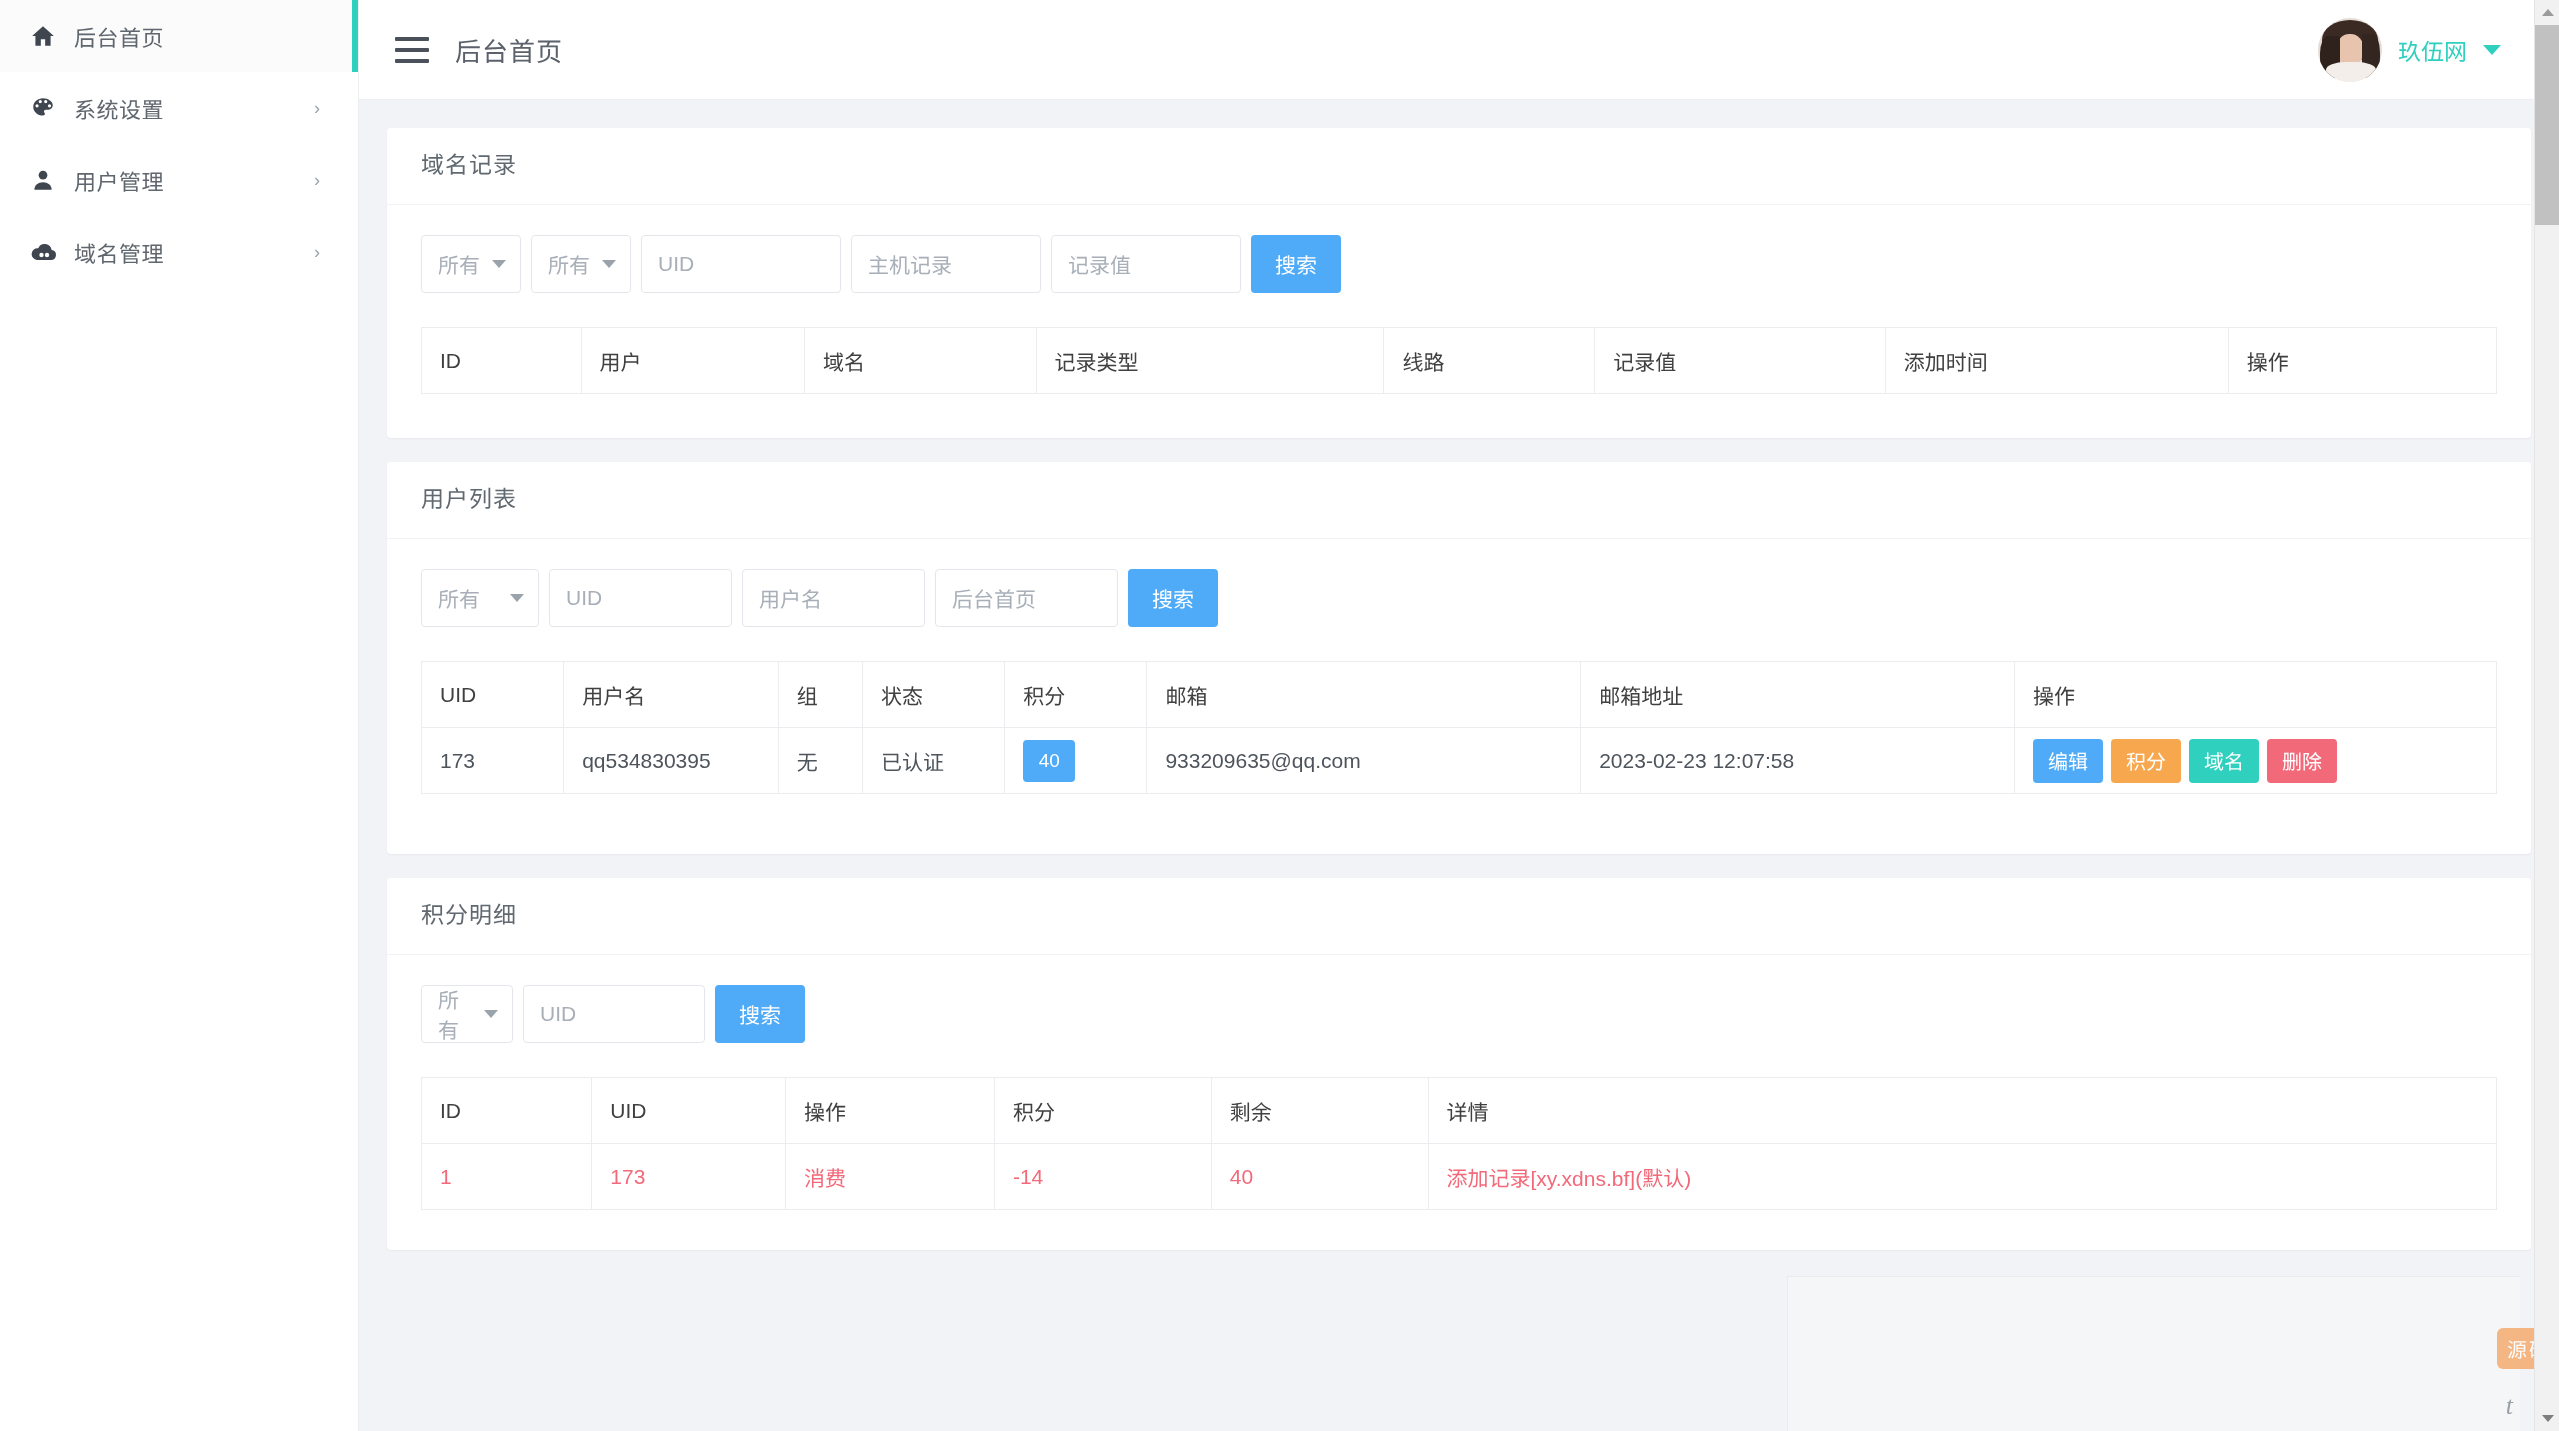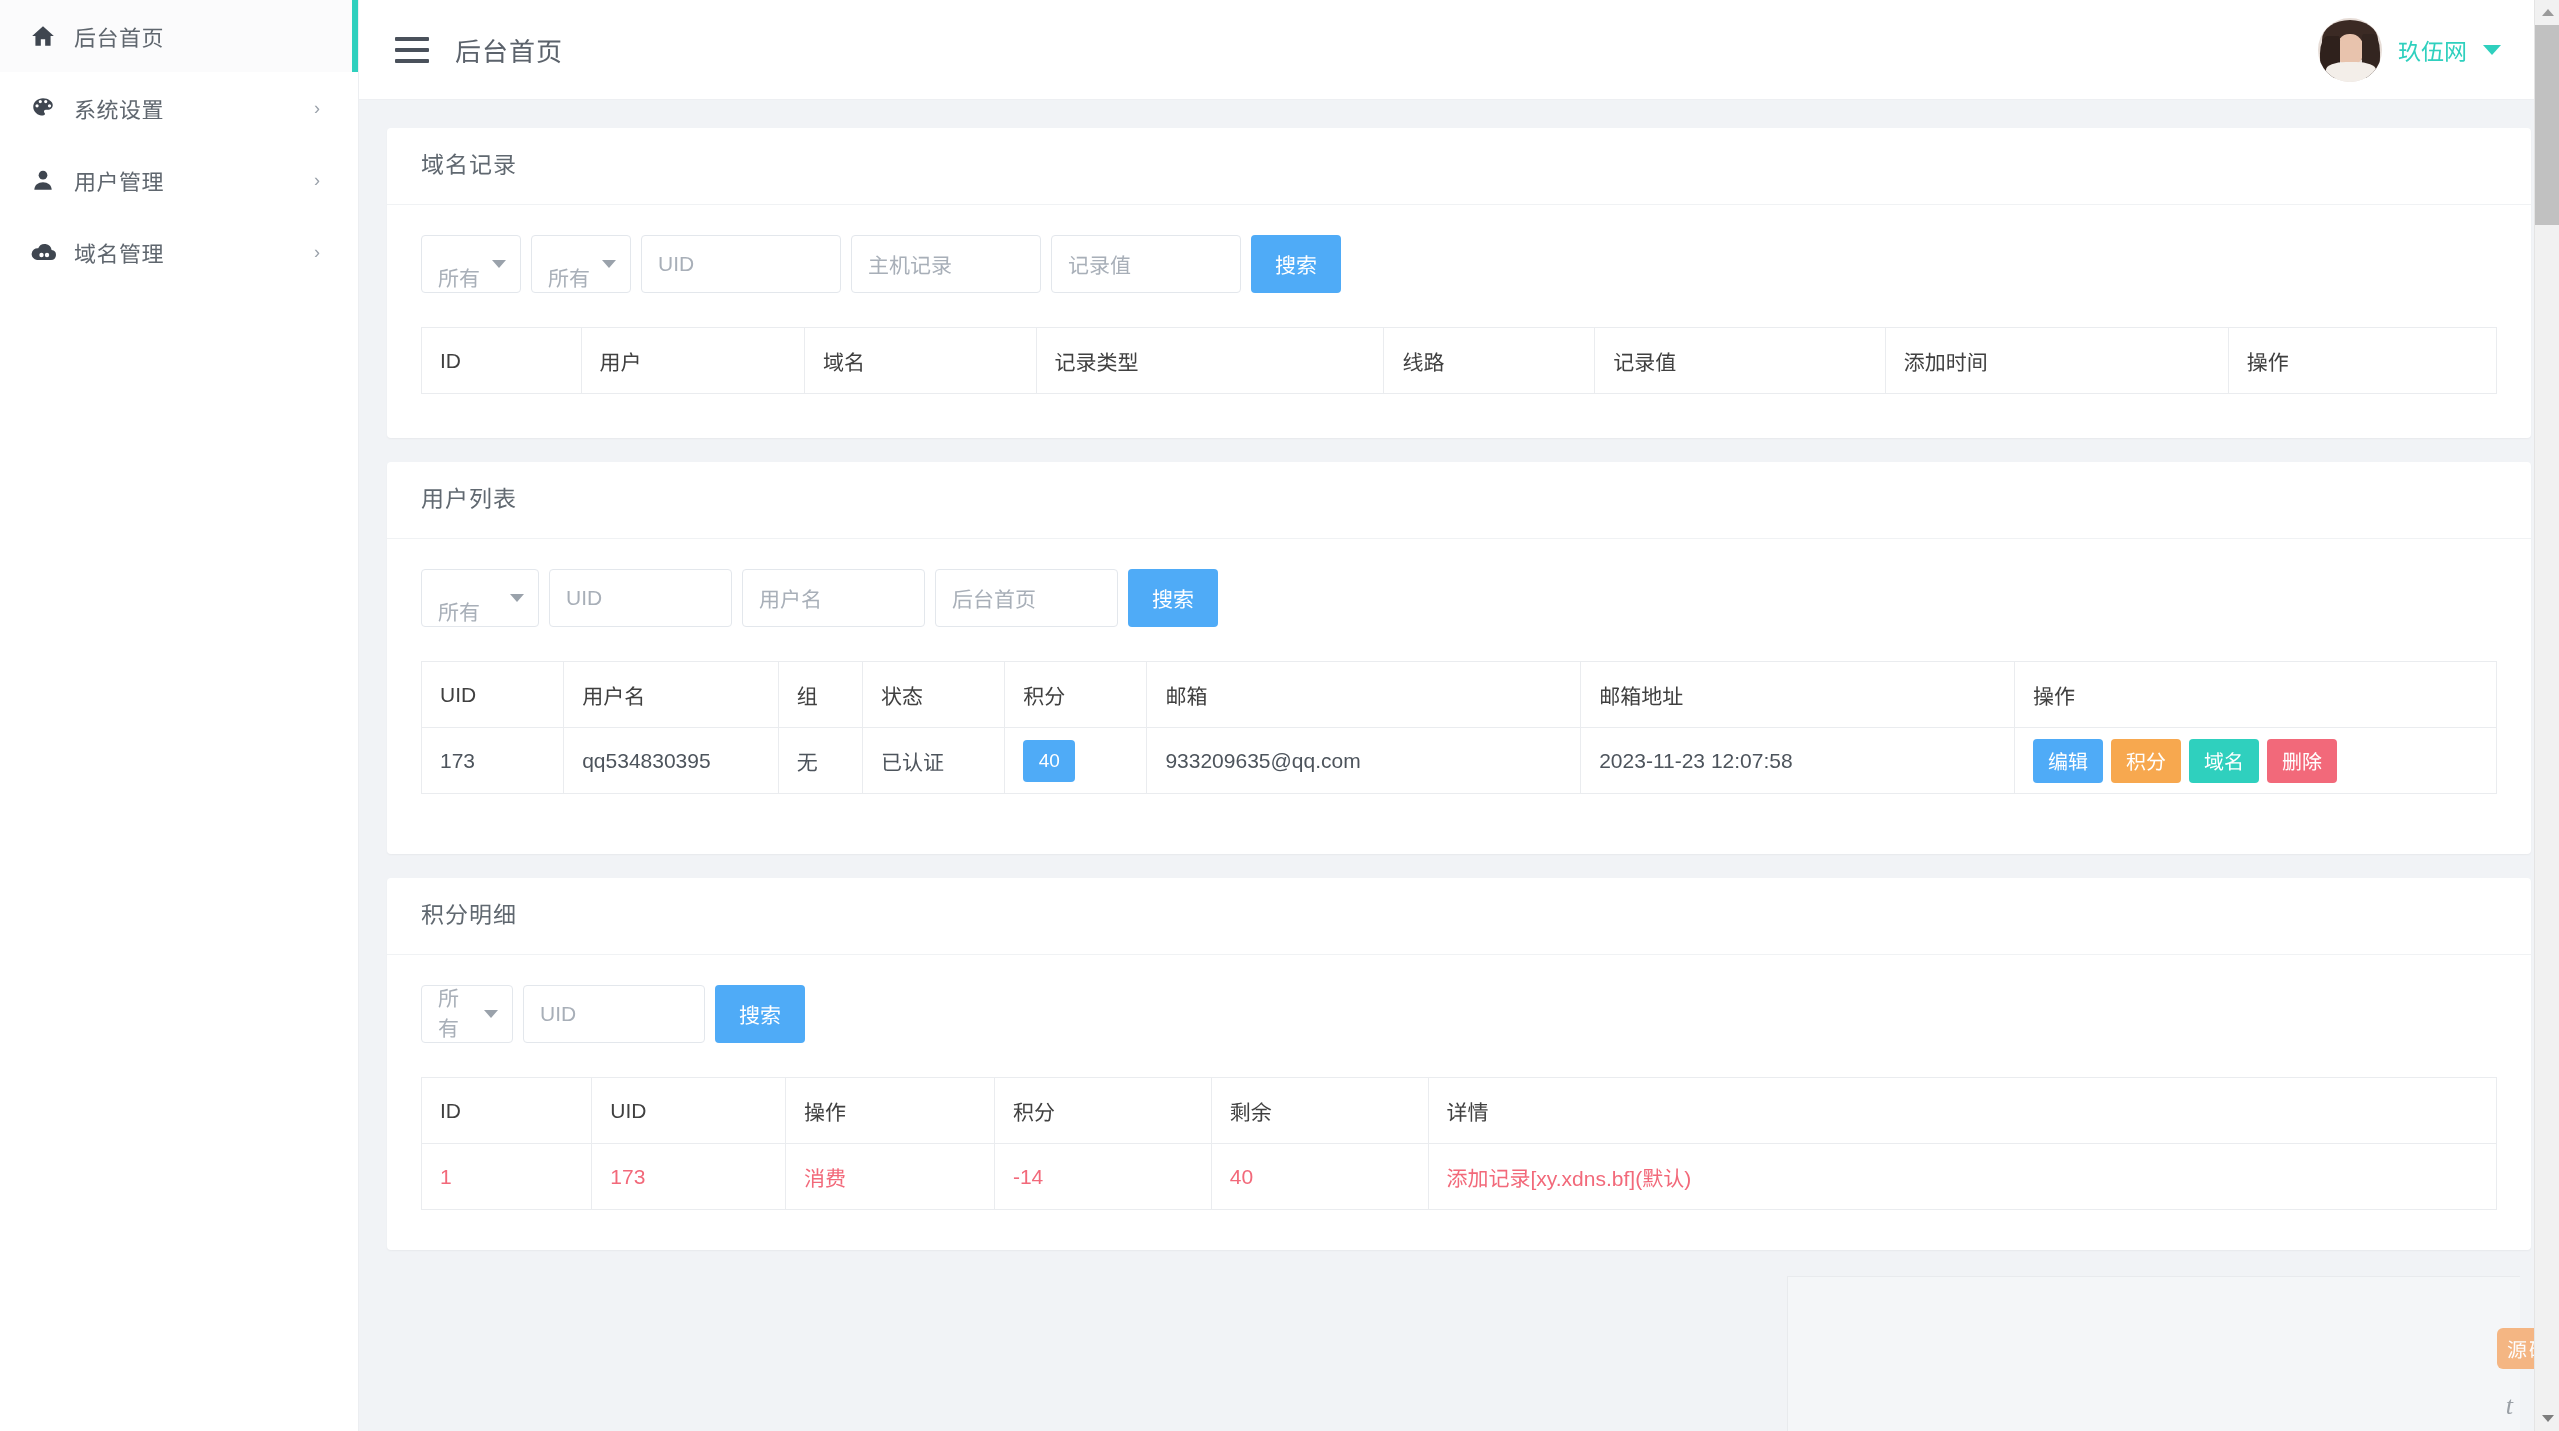--- a/index.html
+++ b/index.html
@@ -94,21 +94,21 @@
   .card-body { padding: 30px 34px 34px 34px; }
 
   
   .form-row { display: flex; align-items: stretch; }
   .fld {
     height: 58px; border: 1px solid #e3e7ec; background:#fff;
     border-radius: 4px; display: flex; align-items: center;
     padding: 0 16px; font-size: 21px; color: #a8afb8; margin-right: 10px;
     position: relative;
   }
-  .fld.select { padding-right: 40px; align-items: flex-end; }
+  .fld.select { padding-right: 40px; }
   .fld.select .chev {
     position:absolute; right: 14px; top: 50%; margin-top:-4px;
     width:0;height:0;border-left:7px solid transparent;border-right:7px solid transparent;
     border-top:8px solid #9aa2ab;
   }
   .btn-search {
     height: 58px; min-width: 90px; padding: 0 22px;
     background: #4fabf7; border: none; border-radius: 4px;
     color: #fff; font-size: 21px; cursor: pointer;
     font-family: inherit; display:flex;align-items:center;justify-content:center;
@@ -355,21 +355,21 @@
                 </tr>
               </thead>
             <tbody id="body-t2">
                 <tr>
                   <td>173</td>
                   <td>qq534830395</td>
                   <td>无</td>
                   <td>已认证</td>
                   <td><span class="pill">40</span></td>
                   <td>933209635@qq.com</td>
-                  <td>2023-11-23 12:07:58</td>
+                  <td>2023-02-23 12:07:58</td>
                   <td>
                     <div class="opbtns">
                       <button class="opbtn op-edit">编辑</button>
                       <button class="opbtn op-points">积分</button>
                       <button class="opbtn op-domain">域名</button>
                       <button class="opbtn op-del">删除</button>
                     </div>
                   </td>
                 </tr>
               </tbody>

